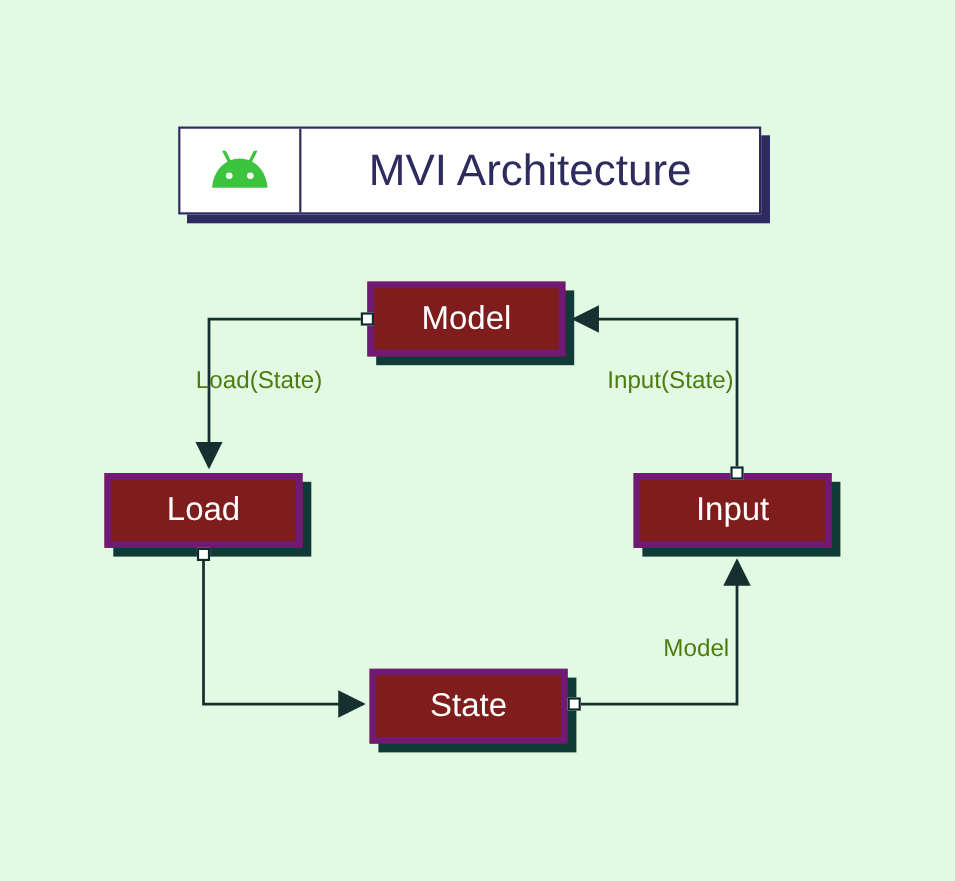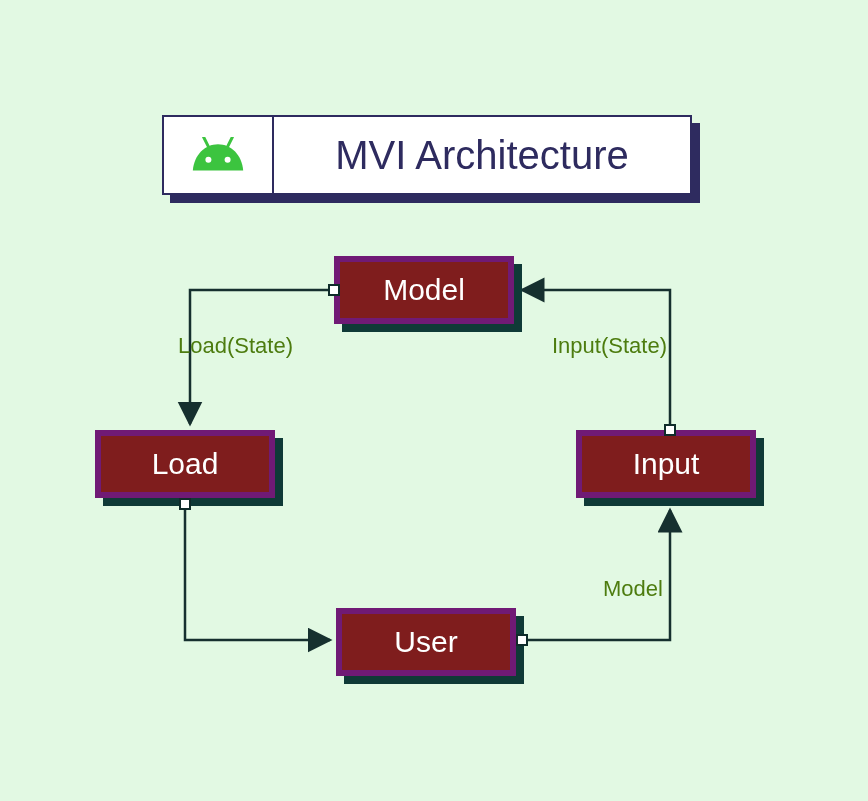--- a/index.html
+++ b/index.html
@@ -179,21 +179,21 @@
   <div class="node" id="node-intent">
     <div class="shadow"></div>
     <div class="box">
       <span>Input</span>
     </div>
   </div>
 
   <div class="node" id="node-user">
     <div class="shadow"></div>
     <div class="box">
-      <span>User</span>
+      <span>State</span>
     </div>
   </div>
 
   <div class="port" style="left:328px; top:284px;"></div>
   <div class="port" style="left:664px; top:424px;"></div>
   <div class="port" style="left:179px; top:498px;"></div>
   <div class="port" style="left:516px; top:634px;"></div>
 
   <div id="lbl-load" class="edge-label">Load(State)</div>
   <div id="lbl-input" class="edge-label">Input(State)</div>

